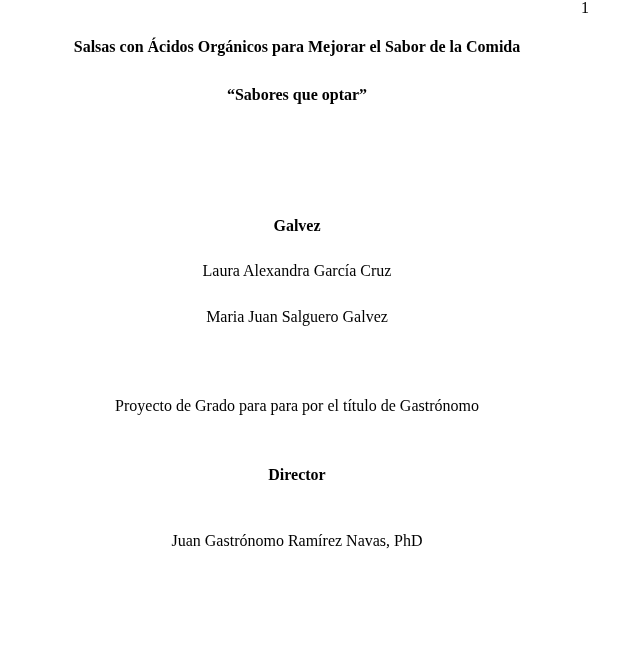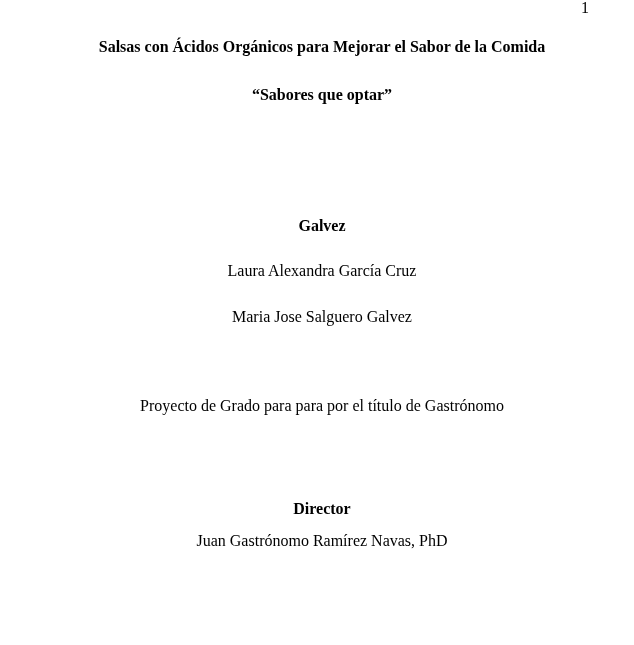--- a/index.html
+++ b/index.html
@@ -17,55 +17,54 @@
     color: #000000;
   }
   .line {
     position: absolute;
     left: 0;
     width: 594px;
     text-align: center;
     font-size: 16px;
     line-height: 19px;
     white-space: nowrap;
-    padding-left: 25px;
   }
   .bold { font-weight: bold; }
   .pagenum {
     position: absolute;
     top: -2px;
     left: 581px;
     font-size: 16px;
     line-height: 19px;
   }
   .title-line1    { top: 37px; }
   .title-line2    { top: 85px; }
   .authors-head   { top: 216px; }
   .author-1       { top: 261px; font-family: Liberation Serif, serif; }
   .author-2       { top: 307px; }
   .degree-line    { top: 396px; }
-  .director-head  { top: 499px; }
+  .director-head  { top: 465px; }
   .director-name  { top: 531px; }
 </style>
 </head>
 <body>
 
 <div class="page">
 
   <div class="pagenum">1</div>
 
   <div class="line bold title-line1">Salsas con Ácidos Orgánicos para Mejorar el Sabor de la Comida</div>
 
   <div class="line bold title-line2">“Sabores que optar”</div>
 
   <div class="line bold authors-head">Galvez</div>
 
   <div class="line author-1">Laura Alexandra García Cruz</div>
 
-  <div class="line author-2">Maria Jose Salguero Galvez</div>
+  <div class="line author-2">Maria Juan Salguero Galvez</div>
 
   <div class="line degree-line">Proyecto de Grado para para por el título de Gastrónomo</div>
 
   <div class="line bold director-head">Director</div>
 
   <div class="line director-name">Juan Gastrónomo Ramírez Navas, PhD</div>
 
 </div>
 
 </body></html>

